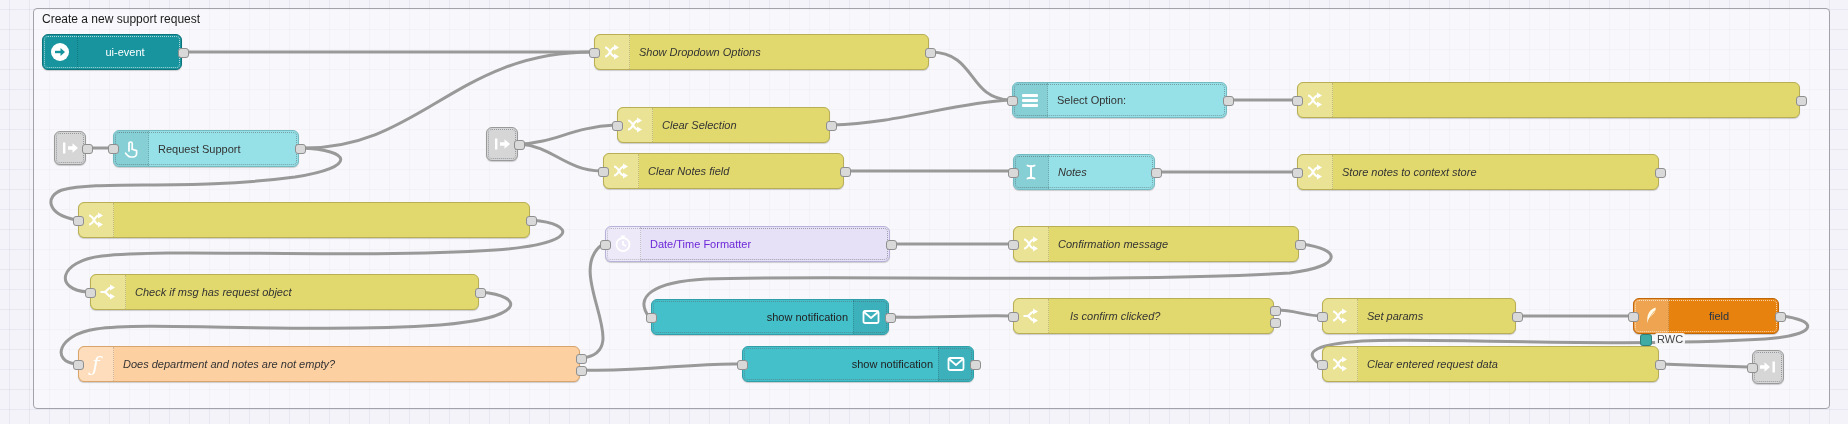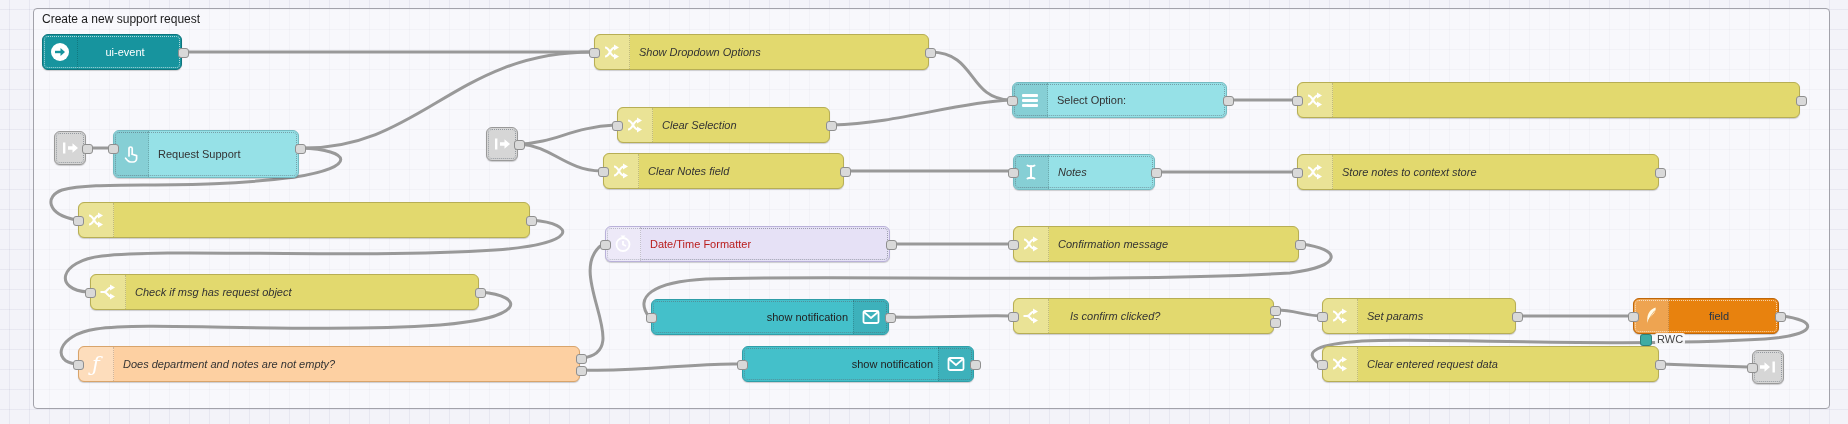--- a/index.html
+++ b/index.html
@@ -81,21 +81,21 @@
         <div class="iconbox" style="left: 0px; right: 0px; width: auto; border: none;">
           <svg width="20" height="20" viewBox="0 0 20 20">
             <g fill="#fff">
               <rect x="3" y="4.5" width="2.4" height="11"></rect>
               <path d="M8 8.2 h4.5 v-3 L18 10 l-5.5 4.8 v-3 H8 Z"></path>
             </g>
           </svg>
         </div>
         <div class="port" style="left: 27px; top: 12px;"></div>
       </div>
-      <div class="node dotted-dark" style="left: 113px; top: 130px; width: 186px; height: 48px; background: rgb(150, 225, 231); border: 1px solid rgb(116, 186, 193);">
+      <div class="node dotted-dark" style="left: 113px; top: 130px; width: 186px; height: 37px; background: rgb(150, 225, 231); border: 1px solid rgb(116, 186, 193);">
         <div class="iconbox left shade-dark">
           <svg width="20" height="20" viewBox="0 0 20 20">
             <g stroke="#fff" stroke-width="1.7" fill="none" stroke-linecap="round" stroke-linejoin="round">
               <path d="M8 12 V4.6 a1.6 1.6 0 0 1 3.2 0 V10"></path>
               <path d="M11.2 10.2 l4.4 1.4 v3 a3.4 3.4 0 0 1 -3.4 3.4 h-2.4 a4.2 4.2 0 0 1 -3 -1.3 L4.6 14.2"></path>
             </g>
           </svg>
         </div>
         <span class="lbl" style="color: rgb(51, 51, 51); left: 44px; right: 6px;">Request Support</span>
         <div class="port" style="left: -6px; top: 13px;"></div>
@@ -231,21 +231,21 @@
       <div class="node dotted-dark" style="left: 605px; top: 226px; width: 285px; height: 36px; background: rgb(230, 225, 246); border: 1px solid rgb(185, 177, 217);">
         <div class="iconbox left shade-light">
           <svg width="20" height="20" viewBox="0 0 20 20">
             <g stroke="#fff" stroke-width="1.8" fill="none">
               <circle cx="10" cy="10.5" r="6.5"></circle>
               <path d="M10 7 V10.5 L13 12"></path>
             </g>
             <path d="M7.5 1.5 h5 l-2.5 3 Z" fill="#fff"></path>
           </svg>
         </div>
-        <span class="lbl" style="color: #b91c1c; left: 44px; right: 20px;">Date/Time Formatter</span>
+        <span class="lbl" style="color: #6d28d9; left: 44px; right: 20px;">Date/Time Formatter</span>
         <div class="port" style="left: -6px; top: 13px;"></div>
         <div class="port" style="left: 280px; top: 13px;"></div>
       </div>
       <div class="node" style="left: 1013px; top: 226px; width: 286px; height: 36px; background: rgb(226, 217, 110); border: 1px solid rgb(183, 174, 85);">
         <div class="iconbox left shade-light">
           <svg width="20" height="20" viewBox="0 0 20 20">
             <g stroke="#fff" stroke-width="2.1" fill="none">
               <path d="M3 14.5 C8 14.5 8 5.5 13 5.5"></path>
               <path d="M3 5.5 C8 5.5 8 14.5 13 14.5"></path>
             </g>

